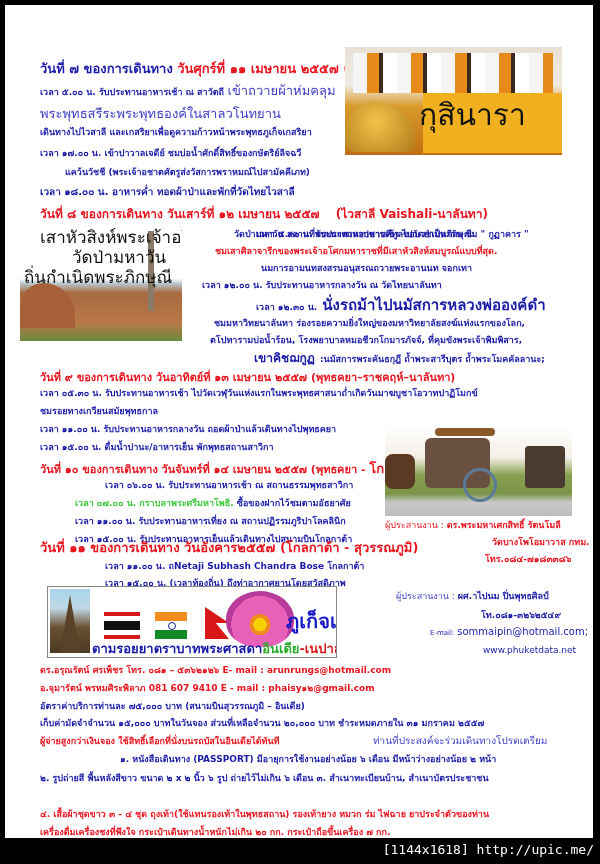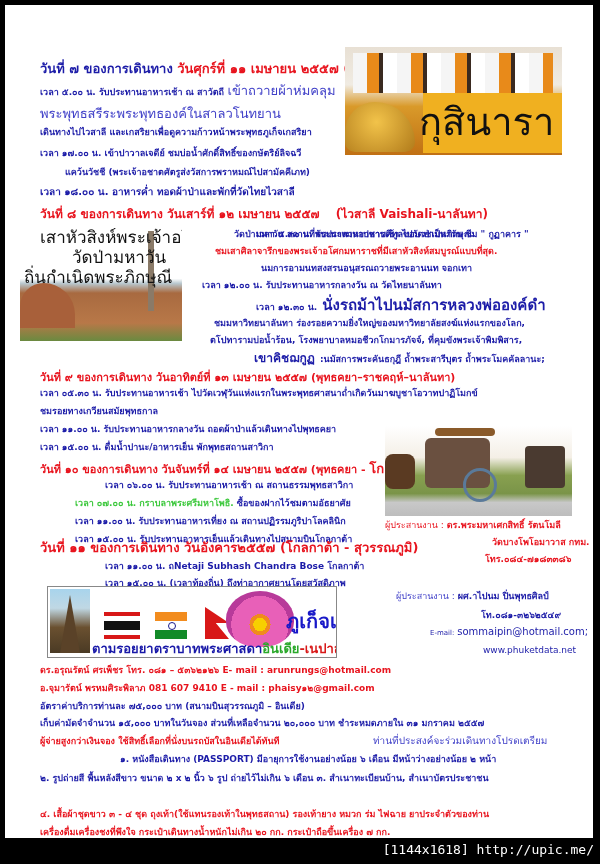--- a/index.html
+++ b/index.html
@@ -40,21 +40,21 @@
   <div class="abs lblue s13" style="left:35px; top:98px;">พระพุทธสรีระพระพุทธองค์ในสาลวโนทยาน</div>
   <div class="abs blue bold s9" style="left:35px; top:120px;">เดินทางไปไวสาลี และเกสริยาเพื่อดูความก้าวหน้าพระพุทธภูเก็จเกสริยา</div>
   <div class="abs blue bold s9" style="left:35px; top:141px;">เวลา ๑๗.๐๐ น. เข้าปาวาลเจดีย์ ชมบ่อน้ำศักดิ์สิทธิ์ของกษัตริย์ลิจฉวี</div>
   <div class="abs blue bold s9" style="left:60px; top:160px;">แคว้นวัชชี (พระเจ้าอชาตศัตรูส่งวัสการพราหมณ์ไปสามัคคีเภท)</div>
   <div class="abs blue bold s10" style="left:35px; top:179px;">เวลา ๑๘.๐๐ น. อาหารค่ำ ทอดผ้าป่าและพักที่วัดไทยไวสาลี</div>
 
   <div class="photo" style="left:340px; top:42px; width:217px; height:108px; background:linear-gradient(180deg,#e8e0d4 0%,#f0ebe2 35%,#d99a2a 55%,#c07014 100%);">
     <div style="position:absolute; left:8px; top:6px; width:200px; height:40px; background:repeating-linear-gradient(90deg,#f5f5f5 0 14px,#e88a1a 14px 26px,#3a2a20 26px 30px,#ffffff 30px 44px);"></div>
     <div style="position:absolute; left:0; top:55px; width:70px; height:50px; border-radius:30px 40px 10px 10px; background:radial-gradient(circle at 45% 40%,#f2c34a,#b07a1a);"></div>
     <div style="position:absolute; left:78px; top:46px; width:140px; height:60px; background:#f0b020;"></div>
-    <div class="abs" style="left:74px; top:44px; font-size:38px; color:#111; font-family:'DejaVu Sans',sans-serif;">กุสินารา</div>
+    <div class="abs" style="left:74px; top:44px; font-size:30px; color:#111; font-family:'DejaVu Sans',sans-serif;">กุสินารา</div>
   </div>
 
   <div class="abs red bold s12" style="left:35px; top:199px;">
     <span>วันที่ ๘ ของการเดินทาง วันเสาร์ที่ ๑๒ เมษายน ๒๕๕๗</span>
     <span style="margin-left:12px;">(ไวสาลี Vaishali-นาลันทา)</span>
   </div>
 
   <div class="photo" style="left:15px; top:216px; width:162px; height:120px; background:linear-gradient(180deg,#ffffff 0%,#ffffff 48%,#b9c8cf 52%,#a86a40 60%,#b87848 85%,#6a8a40 100%);">
     <div style="position:absolute; left:128px; top:10px; width:6px; height:80px; background:#8a7a68;"></div>
     <div style="position:absolute; left:0; top:62px; width:55px; height:45px; border-radius:30px 40px 0 0; background:#a8603a;"></div>

